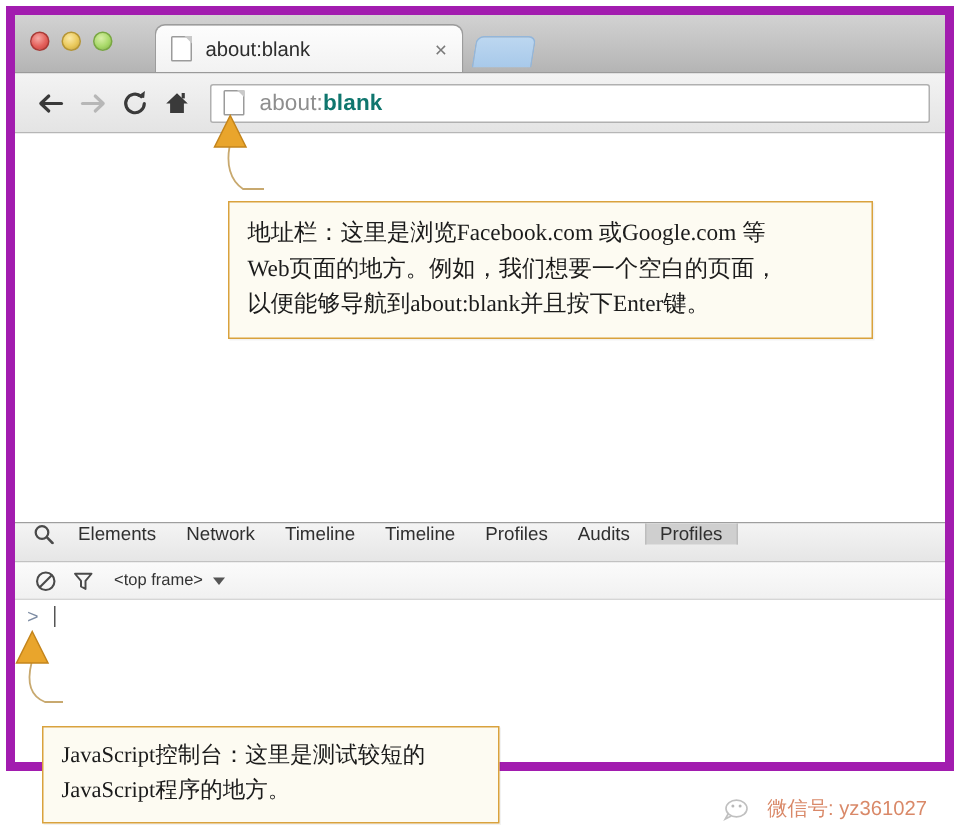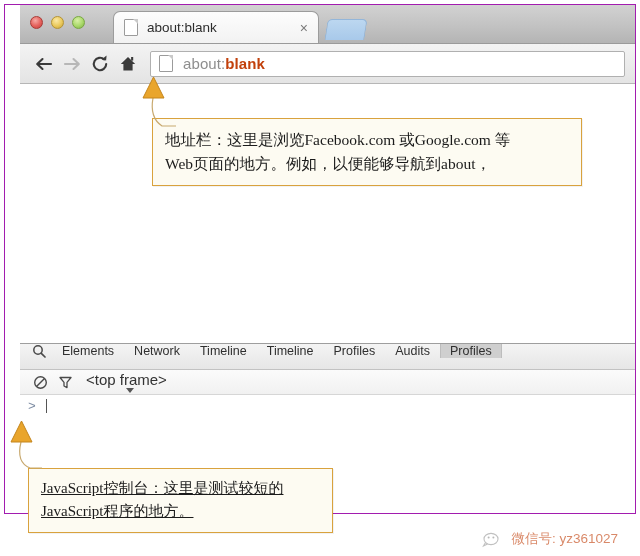--- a/index.html
+++ b/index.html
@@ -15,25 +15,24 @@
     position: relative;
   }
 
   
   .browser-window {
     position: absolute;
     left: 4px;
     top: 4px;
     width: 632px;
     height: 510px;
-    border: 1px solid #a21caf;
+    border: 6px solid #a21caf;
     box-sizing: border-box;
     background: #ffffff;
     overflow: hidden;
-    padding-left: 15px;
   }
 
   
   .tab-strip {
     position: relative;
     height: 38px;
     background: linear-gradient(to bottom, #d2d2d2 0%, #c2c2c2 55%, #b4b4b4 100%);
     border-bottom: 1px solid #9a9a9a;
   }
   .traffic-lights {
@@ -163,21 +162,21 @@
     align-items: center;
     padding: 0 8px;
     box-sizing: border-box;
   }
   .url-text {
     margin-left: 10px;
     font-size: 15px;
     color: #8e8e8e;
     letter-spacing: .1px;
   }
-  .url-text b { color: #c2410c; font-weight: bold; }
+  .url-text b { color: #0f766e; font-weight: bold; }
 
   
   .viewport {
     position: relative;
     height: 259px;
     background: #ffffff;
   }
 
   
   .devtools {
@@ -232,23 +231,22 @@
     height: 22px;
     display: flex;
     align-items: center;
     justify-content: center;
     flex: 0 0 auto;
   }
   .frame-sel {
     display: flex;
     align-items: center;
     margin-left: 8px;
-    font-size: 15px;
+    font-size: 11px;
     color: #333;
-    flex-direction: column;
   }
   .caret {
     margin-left: 7px;
     width: 0; height: 0;
     border-left: 4px solid transparent;
     border-right: 4px solid transparent;
     border-top: 5px solid #555;
   }
 
   .console-area { position: relative; height: 117px; background:#fff; }
@@ -270,20 +268,21 @@
     margin-left: 10px;
   }
 
   
   .callout {
     position: absolute;
     background: #fdfbf2;
     border: 1px solid #d9a23d;
     box-sizing: border-box;
     box-shadow: 1px 1px 0 rgba(0,0,0,.05);
+    margin-top: 16px;
   }
   .callout p {
     margin: 0;
     font-family: "Liberation Serif", serif;
     color: #1b1b1b;
     font-size: 15.5px;
     line-height: 1.52;
   }
 
   #callout-address {
@@ -293,21 +292,21 @@
     padding: 9px 12px 10px 12px;
     z-index: 5;
   }
   #callout-console {
     left: 28px;
     top: 468px;
     width: 305px;
     padding: 8px 12px 9px 12px;
     z-index: 5;
   }
-  #callout-console p { font-size: 15px; text-decoration: underline; }
+  #callout-console p { font-size: 15px; }
 
   .pointer { position: absolute; z-index: 6; }
   #pointer-address { left: 140px; top: 76px; }
   #pointer-console { left: 8px; top: 420px; }
 
   
   .watermark {
     position: absolute;
     right: 22px;
     bottom: 8px;
@@ -433,21 +432,22 @@
   </div>
 </div>
 
 <svg class="pointer" id="pointer-address" width="48" height="58" viewBox="0 0 48 58" aria-hidden="true">
   <path d="M13 22 C11 33, 13 44, 22 50 L36 50" fill="none" stroke="#c8a96f" stroke-width="1.2"></path>
   <path d="M13.5 1 L24 22 L3 22 Z" fill="#e9a52c" stroke="#c4851c" stroke-width="1"></path>
 </svg>
 
 <div class="callout" id="callout-address">
   <p>地址栏：这里是浏览Facebook.com 或Google.com 等</p>
-  <p>Web页面的地方。例如，以便能够导航到about，</p>
+  <p>Web页面的地方。例如，我们想要一个空白的页面，</p>
+  <p>以便能够导航到about:blank并且按下Enter键。</p>
 </div>
 
 <svg class="pointer" id="pointer-console" width="42" height="56" viewBox="0 0 42 56" aria-hidden="true">
   <path d="M13 22 C10 34, 12 44, 22 48 L34 48" fill="none" stroke="#c8a96f" stroke-width="1.2"></path>
   <path d="M13.5 1 L24 22 L3 22 Z" fill="#e9a52c" stroke="#c4851c" stroke-width="1"></path>
 </svg>
 
 <div class="callout" id="callout-console">
   <p>JavaScript控制台：这里是测试较短的</p>
   <p>JavaScript程序的地方。</p>

